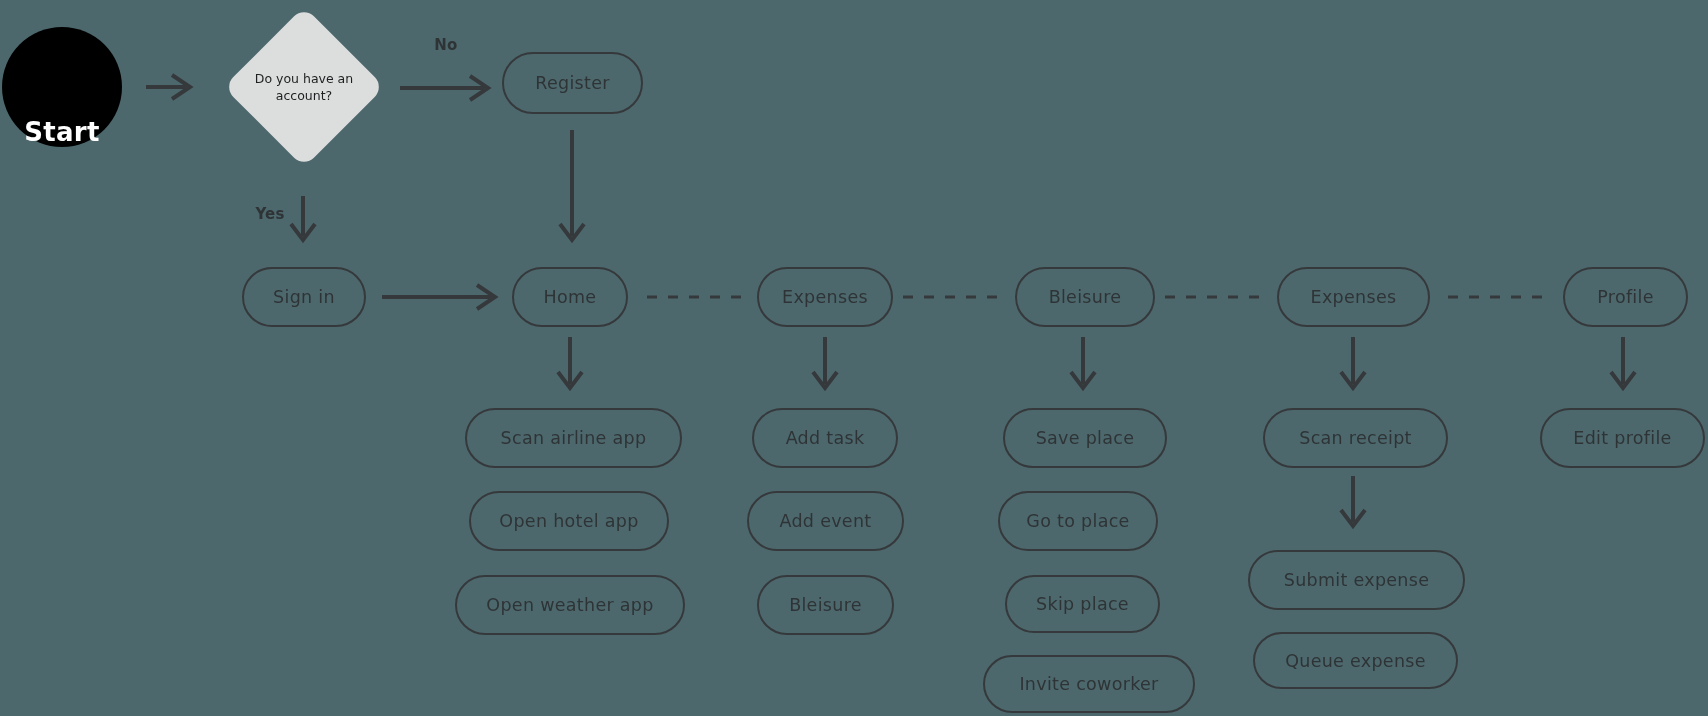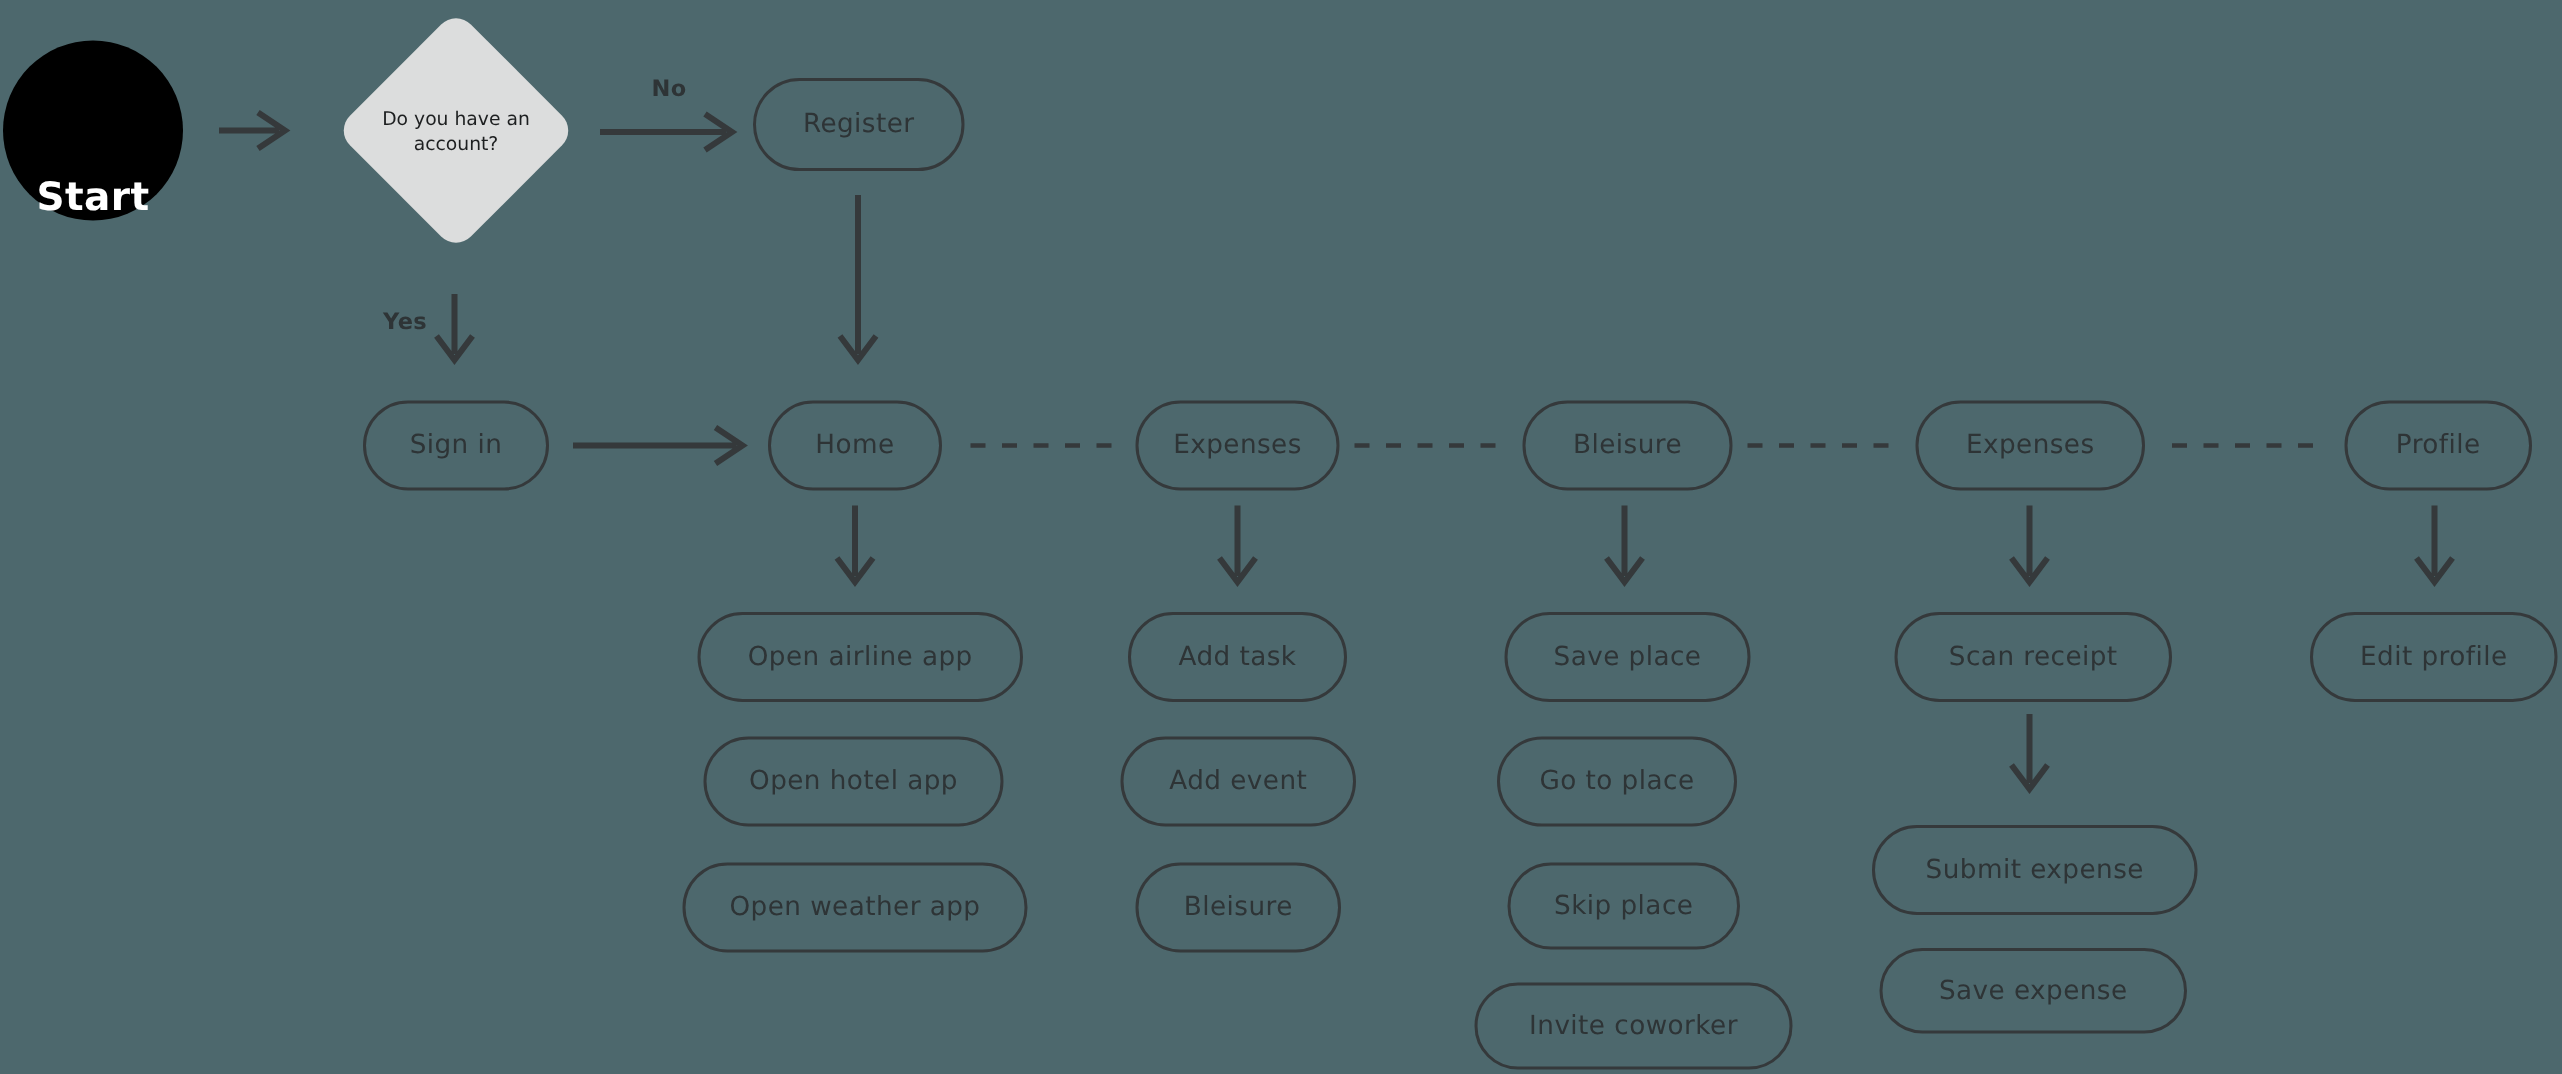--- a/index.html
+++ b/index.html
@@ -82,21 +82,21 @@
     position: absolute;
     font-size: 15px;
     font-weight: bold;
     letter-spacing: 0.2px;
     text-align: center;
   }
 
   
   #n-start          { left: 2px;    top: 27px;  width: 120px; height: 120px; }
   #n-decision       { left: 247px;  top: 30px;  width: 114px; height: 114px; }
-  #n-label-no       { left: 425px;  top: 36px;  width: 42px; margin-top: 14px; }
+  #n-label-no       { left: 425px;  top: 36px;  width: 42px; }
   #n-label-yes      { left: 248px;  top: 205px; width: 44px; }
   #n-register       { left: 502px;  top: 52px;  width: 141px; height: 62px; }
   #n-signin         { left: 242px;  top: 267px; width: 124px; height: 60px; }
   #n-home           { left: 512px;  top: 267px; width: 116px; height: 60px; }
   #n-planner        { left: 757px;  top: 267px; width: 136px; height: 60px; }
   #n-bleisure       { left: 1015px; top: 267px; width: 140px; height: 60px; }
   #n-expenses       { left: 1277px; top: 267px; width: 153px; height: 60px; align-items: center; }
   #n-profile        { left: 1563px; top: 267px; width: 125px; height: 60px; }
   #n-open-airline   { left: 465px;  top: 408px; width: 217px; height: 60px; }
   #n-open-hotel     { left: 469px;  top: 491px; width: 200px; height: 60px; }
@@ -164,21 +164,21 @@
     <span>Bleisure</span>
   </div>
   <div class="node pill" id="n-expenses">
     <span>Expenses</span>
   </div>
   <div class="node pill" id="n-profile">
     <span>Profile</span>
   </div>
 
   <div class="node pill" id="n-open-airline">
-    <span>Open airline app</span>
+    <span>Scan airline app</span>
   </div>
   <div class="node pill" id="n-open-hotel">
     <span>Open hotel app</span>
   </div>
   <div class="node pill" id="n-open-weather">
     <span>Open weather app</span>
   </div>
 
   <div class="node pill" id="n-add-task">
     <span>Add task</span>
@@ -203,20 +203,20 @@
     <span>Invite coworker</span>
   </div>
 
   <div class="node pill" id="n-scan-receipt">
     <span>Scan receipt</span>
   </div>
   <div class="node pill" id="n-submit-expense">
     <span>Submit expense</span>
   </div>
   <div class="node pill" id="n-queue-expense">
-    <span>Save expense</span>
+    <span>Queue expense</span>
   </div>
 
   <div class="node pill" id="n-edit-profile">
     <span>Edit profile</span>
   </div>
 
 </div>
 
 </body></html>

